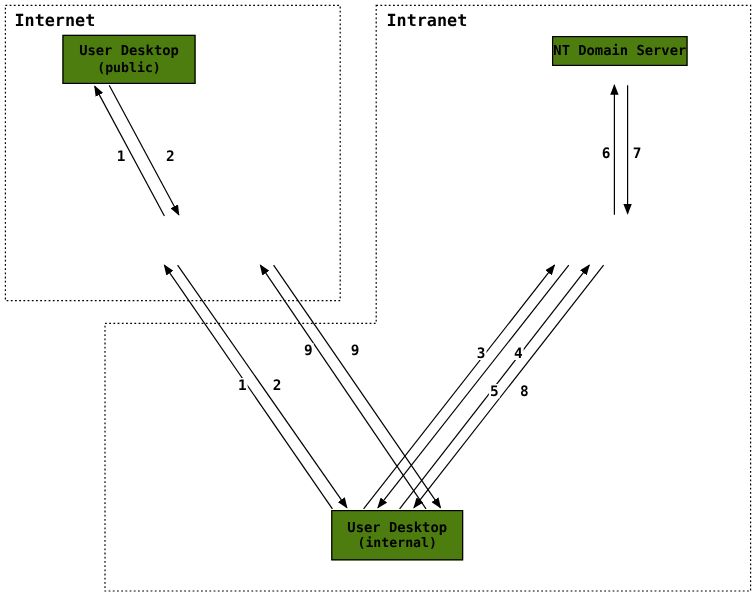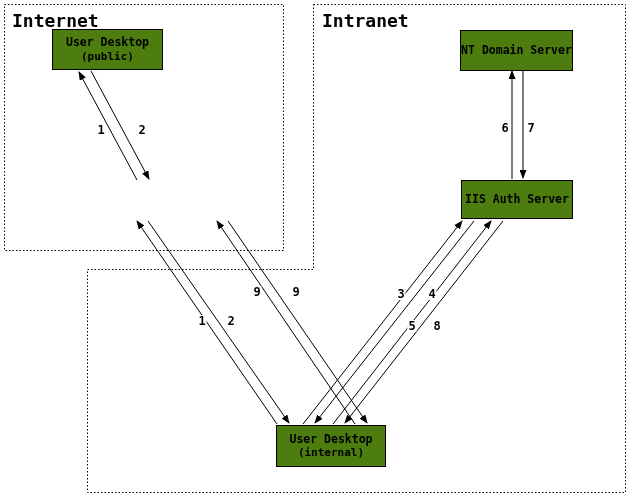--- a/index.html
+++ b/index.html
@@ -40,21 +40,21 @@
   }
   .node-sub {
     font-weight: bold;
     font-size: 11px;
     line-height: 1.2;
     white-space: nowrap;
   }
   .zone-label {
     position: absolute;
     font-weight: bold;
-    font-size: 18px;
+    font-size: 14px;
     white-space: nowrap;
   }
   .edge-label {
     position: absolute;
     transform: translate(-50%, -50%);
     font-weight: bold;
     font-size: 12px;
     line-height: 1;
     background: #ffffff;
     padding: 0 1px;
@@ -97,27 +97,24 @@
 
   <div class="zone-label" style="left:12px; top:10px;">Internet</div>
   <div class="zone-label" style="left:322px; top:10px;">Intranet</div>
 
   <div class="node" style="left:52px; top:29px; width:111px; height:41px;">
     <div class="node-title">User Desktop</div>
     <div class="node-sub">(public)</div>
   </div>
 
 
-  <div class="node" style="left:460px; top:30px; width:113px; height:41px;">
+  <div class="node" style="left:460px; top:30px; width:113px; height:25px;">
     <div class="node-title">NT Domain Server</div>
   </div>
 
-  <div class="node" style="left:461px; top:180px; width:112px; height:39px;">
-    <div class="node-title">IIS Auth Server</div>
-  </div>
 
   <div class="node" style="left:276px; top:425px; width:110px; height:42px;">
     <div class="node-title">User Desktop</div>
     <div class="node-sub">(internal)</div>
   </div>
 
   <div class="edge-label" style="left:101px; top:130px;">1</div>
   <div class="edge-label" style="left:142px; top:130px;">2</div>
 
   <div class="edge-label" style="left:505px; top:128px;">6</div>

